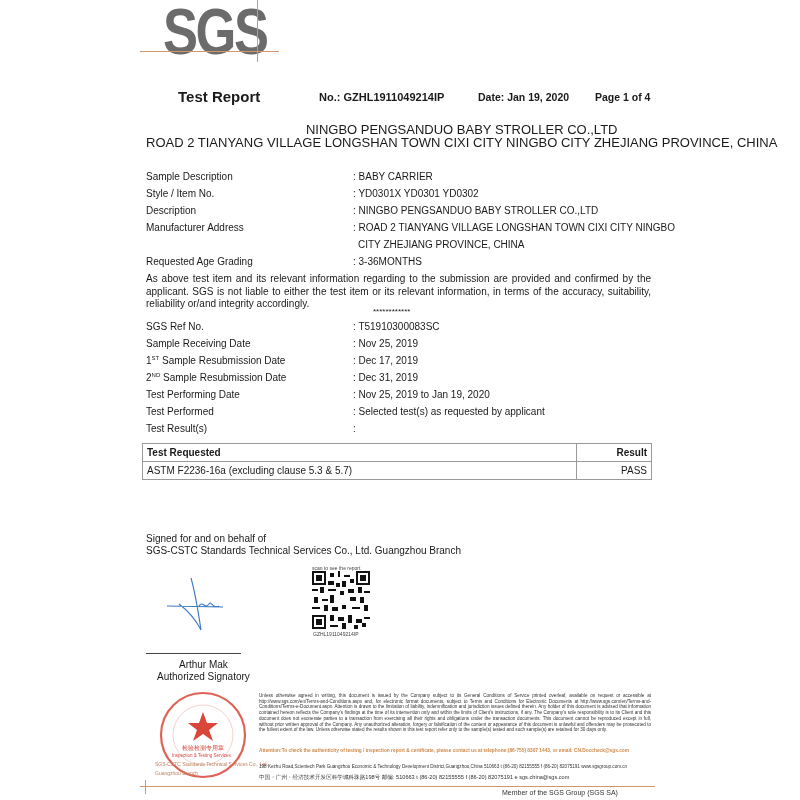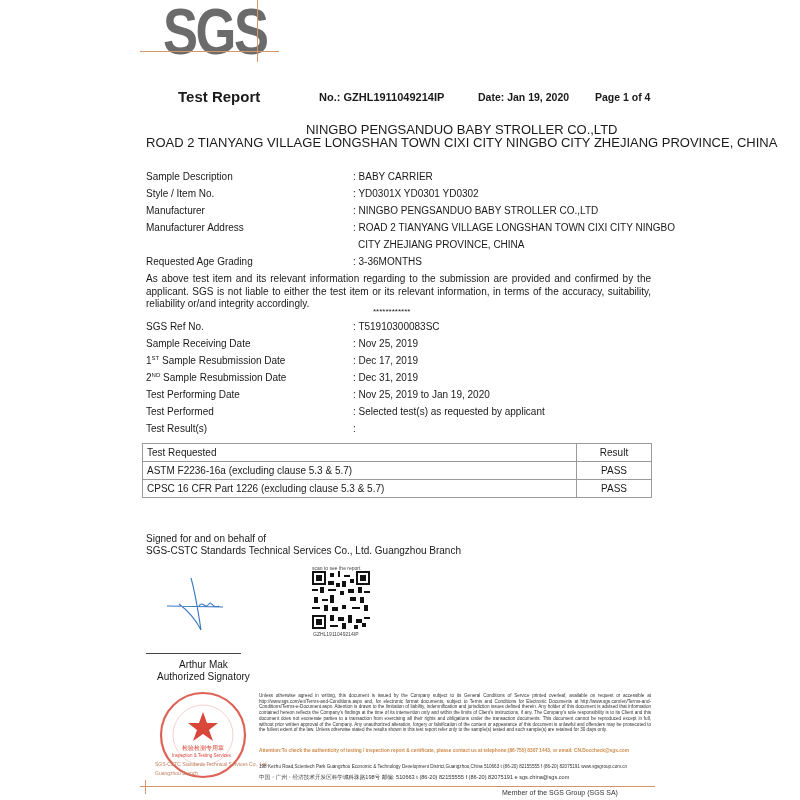--- a/index.html
+++ b/index.html
@@ -19,22 +19,22 @@
   .applicant { left:146px; top:123px; font-size:13px; line-height:13px;text-align:center; }
   
   .field-label { left:146px; font-size:10px; }
   .field-value { left:315px; font-size:10px;margin-left:38px; }
   .disclaimer { left:146px; top:273px; width:505px; font-size:10px; line-height:12.5px; text-align:justify; }
   .stars { left:373px; top:307px; font-size:8px; letter-spacing:0; }
   sup { font-size:6px; vertical-align:4px; }
   
   .results { left:142px; top:443px; width:510px; border-collapse:collapse; font-size:10px; }
   .results td, .results th { border:1px solid #9a9a9a; padding:2px 4px; height:13px; text-align:left; }
-  .results th { font-weight:normal; }
-  .results .rescol { width:66px; text-align:center; }
+  .results th { font-weight:bold; }
+  .results .rescol { width:66px; text-align:right; }
   
   .signed { left:146px; top:533px; font-size:10px; line-height:12px; }
   .qr-cap { left:312px; top:565px; font-size:5px; color:#444; }
   .qr { left:311px; top:571px; width:60px; height:58px; }
   .qr-id { left:313px; top:631px; font-size:5px; color:#444; }
   .sig-line { left:146px; top:653px; width:95px; height:1px; background:#444; }
   .signer { left:157px; top:659px; font-size:10px; line-height:12px;text-align:center; }
   
   .fine { left:259px; top:693px; width:392px; font-size:4.6px; line-height:5.7px; color:#333; text-align:justify; }
   .attention { left:259px; top:748px; width:392px; font-size:4.8px; line-height:6px; color:#d08a4a; font-weight:bold; }
@@ -60,21 +60,21 @@
 
 <div class="abs applicant">
   <div>NINGBO PENGSANDUO BABY STROLLER CO.,LTD</div>
   <div>ROAD 2 TIANYANG VILLAGE LONGSHAN TOWN CIXI CITY NINGBO CITY ZHEJIANG PROVINCE, CHINA</div>
 </div>
 
 <div class="abs field-label" style="top:171px">Sample Description</div>
 <div class="abs field-value" style="top:171px">: BABY CARRIER</div>
 <div class="abs field-label" style="top:188px">Style / Item No.</div>
 <div class="abs field-value" style="top:188px">: YD0301X YD0301 YD0302</div>
-<div class="abs field-label" style="top:205px">Manufacturer</div>
+<div class="abs field-label" style="top:205px">Description</div>
 <div class="abs field-value" style="top:205px">: NINGBO PENGSANDUO BABY STROLLER CO.,LTD</div>
 <div class="abs field-label" style="top:222px">Manufacturer Address</div>
 <div class="abs field-value" style="top:222px">: ROAD 2 TIANYANG VILLAGE LONGSHAN TOWN CIXI CITY NINGBO</div>
 <div class="abs field-value" style="top:239px; left:320px">CITY ZHEJIANG PROVINCE, CHINA</div>
 <div class="abs field-label" style="top:256px">Requested Age Grading</div>
 <div class="abs field-value" style="top:256px">: 3-36MONTHS</div>
 
 <div class="abs disclaimer">As above test item and its relevant information regarding to the submission are provided and confirmed by the applicant. SGS is not liable to either the test item or its relevant information, in terms of the accuracy, suitability, reliability or/and integrity accordingly.</div>
 <div class="abs stars">************</div>
 
@@ -94,24 +94,20 @@
 <div class="abs field-value" style="top:423px">:</div>
 
 <table class="abs results">
   <tbody>
       <tr>
     <th>Test Requested</th>
     <th class="rescol">Result</th>
   </tr>
   <tr>
     <td>ASTM F2236-16a (excluding clause 5.3 &amp; 5.7)</td>
-    <td class="rescol">PASS</td>
-  </tr>
-  <tr>
-    <td>CPSC 16 CFR Part 1226 (excluding clause 5.3 &amp; 5.7)</td>
     <td class="rescol">PASS</td>
   </tr>
 </tbody>
   </table>
 
 <div class="abs signed">
   <div>Signed for and on behalf of</div>
   <div>SGS-CSTC Standards Technical Services Co., Ltd. Guangzhou Branch</div>
 </div>
 

